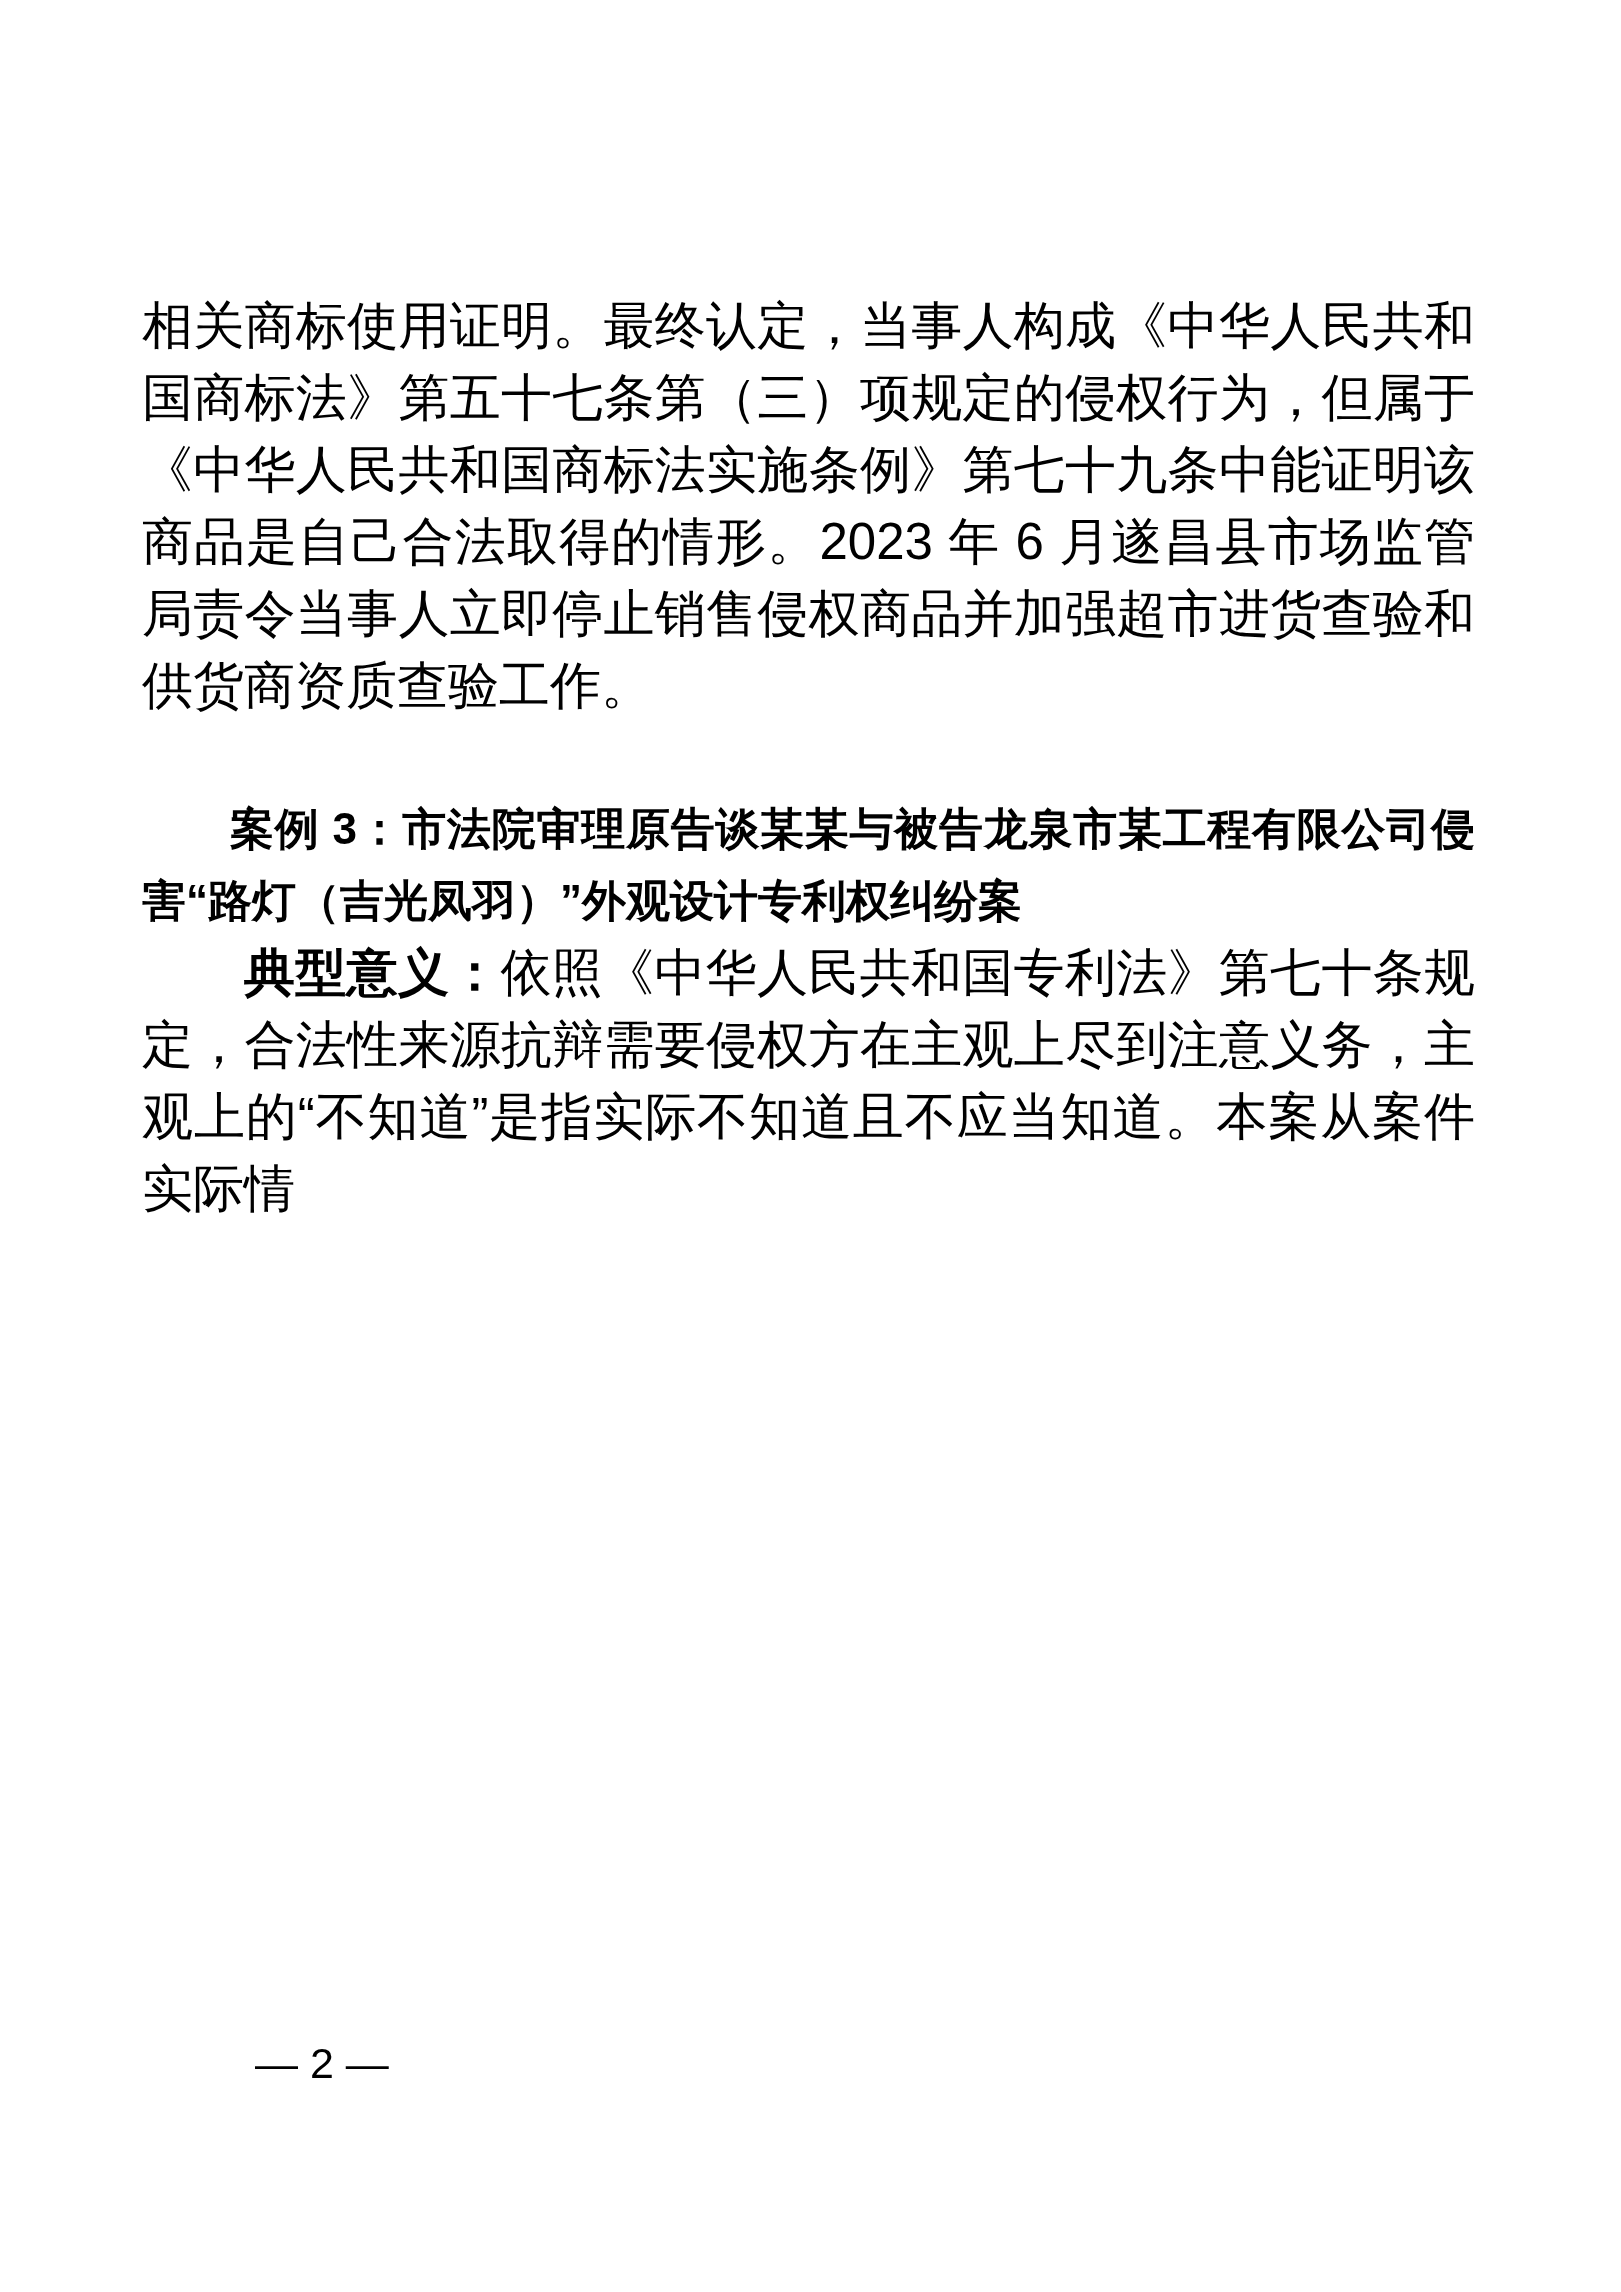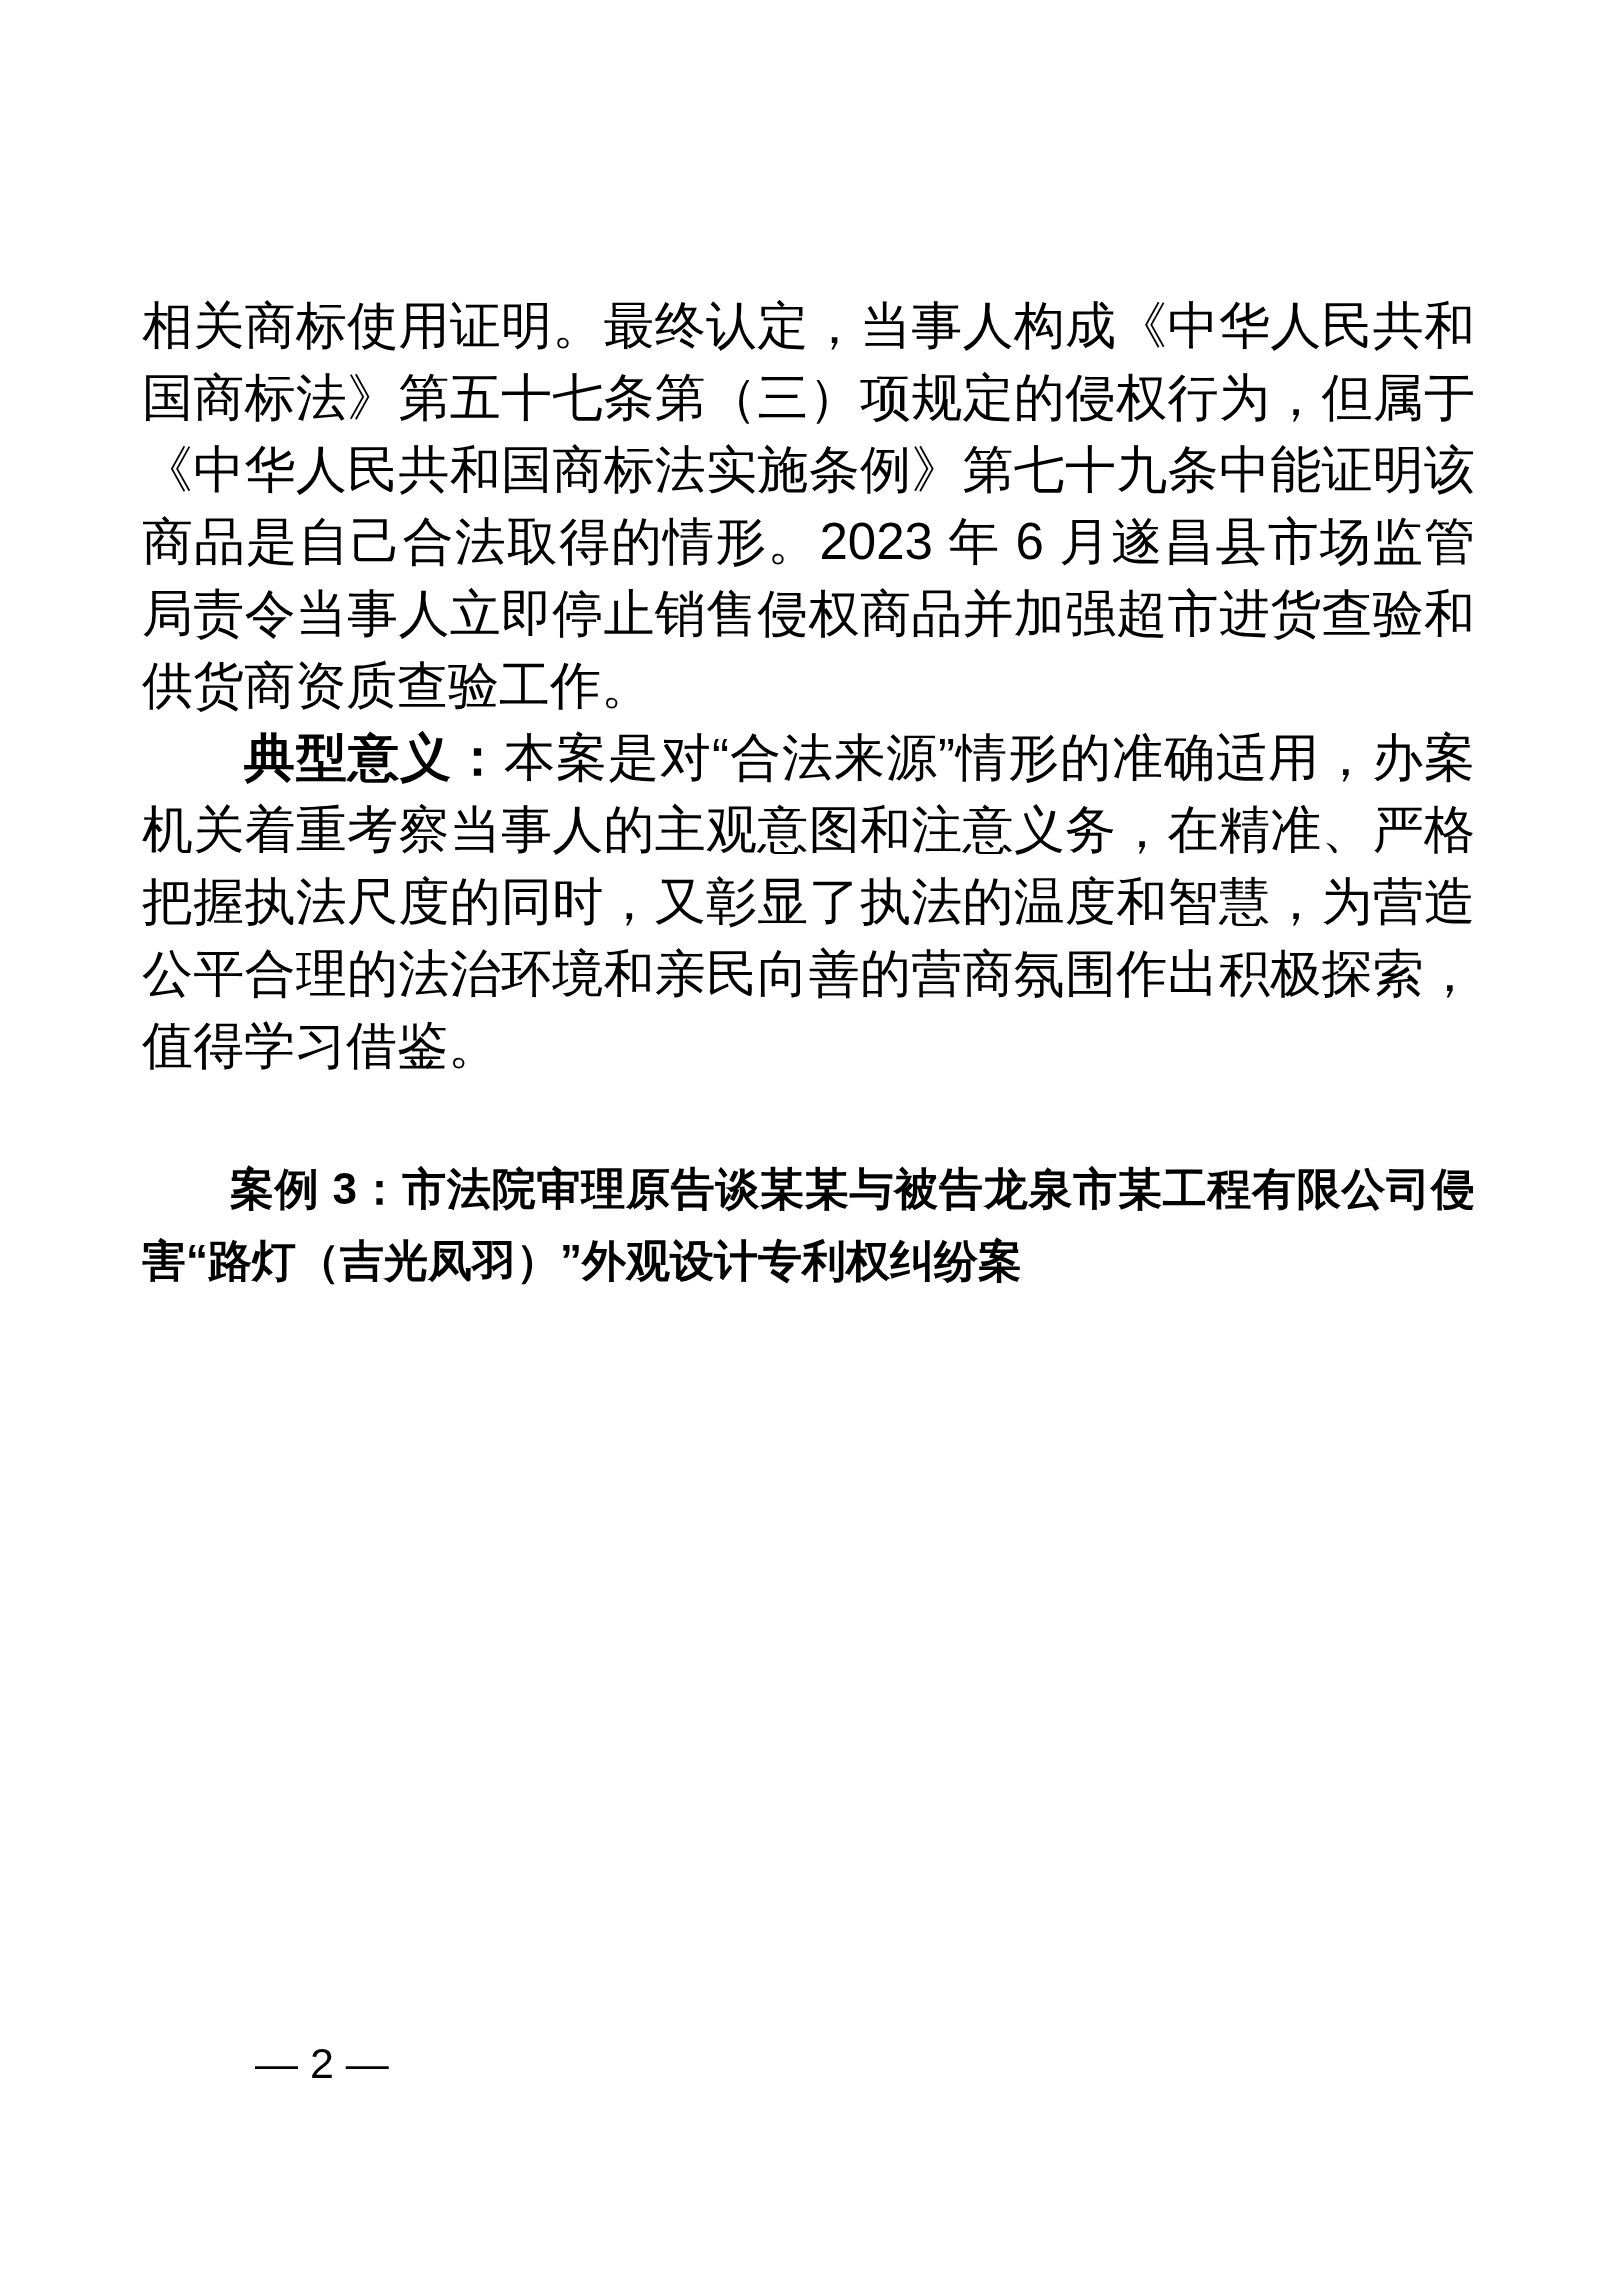--- a/index.html
+++ b/index.html
@@ -58,23 +58,23 @@
   }
 </style>
 </head>
 <body>
 
 <div class="page">
   <div class="content">
 
     <p class="para continues">相关商标使用证明。最终认定，当事人构成《中华人民共和国商标法》第五十七条第（三）项规定的侵权行为，但属于《中华人民共和国商标法实施条例》第七十九条中能证明该商品是自己合法取得的情形。2023 年 6 月遂昌县市场监管局责令当事人立即停止销售侵权商品并加强超市进货查验和供货商资质查验工作。</p>
 
-    <p class="para"><span class="lead">典型意义：</span><span>本案是对“合法来源”情形的准确适用，办案机关着重考察当事人的主观意图和注意义务，在精准、严格把握执法尺度的同时，又彰显了执法的温度和智慧，为营造公平合理的法治环境和亲民向善的营商氛围作出积极探索，值得学习借鉴。</span></p>
 
     <h2 class="case-heading">案例 3：市法院审理原告谈某某与被告龙泉市某工程有限公司侵害“路灯（吉光凤羽）”外观设计专利权纠纷案</h2>
 
 
+    <p class="para"><span class="lead">典型意义：</span><span>依照《中华人民共和国专利法》第七十条规定，合法性来源抗辩需要侵权方在主观上尽到注意义务，主观上的“不知道”是指实际不知道且不应当知道。本案从案件实际情</span></p>
 
   </div>
 
   <div class="page-number">— 2 —</div>
 </div>
 
 
 </body></html>

